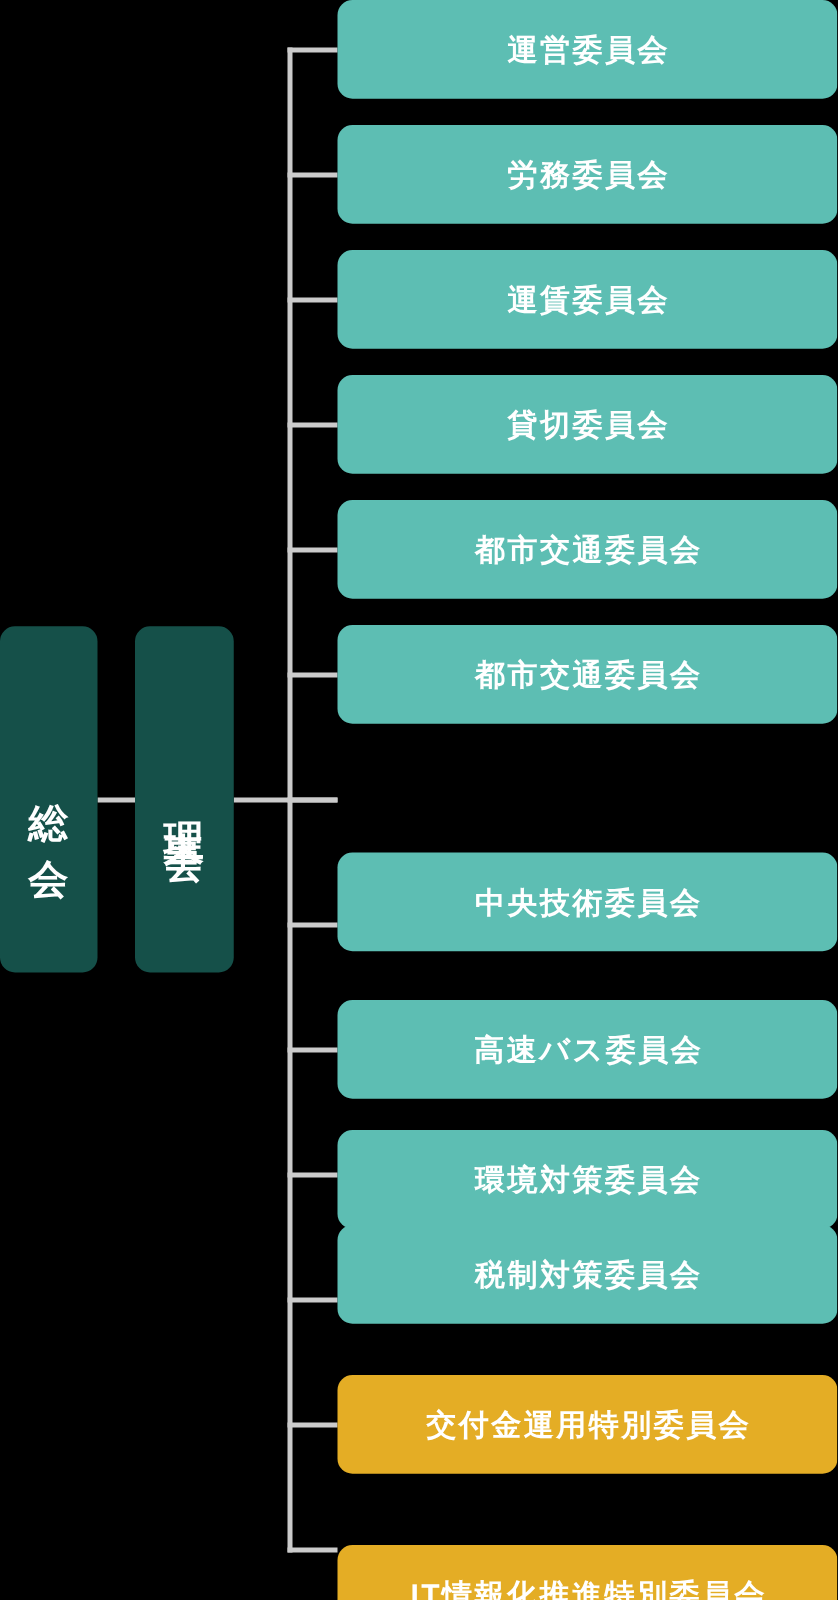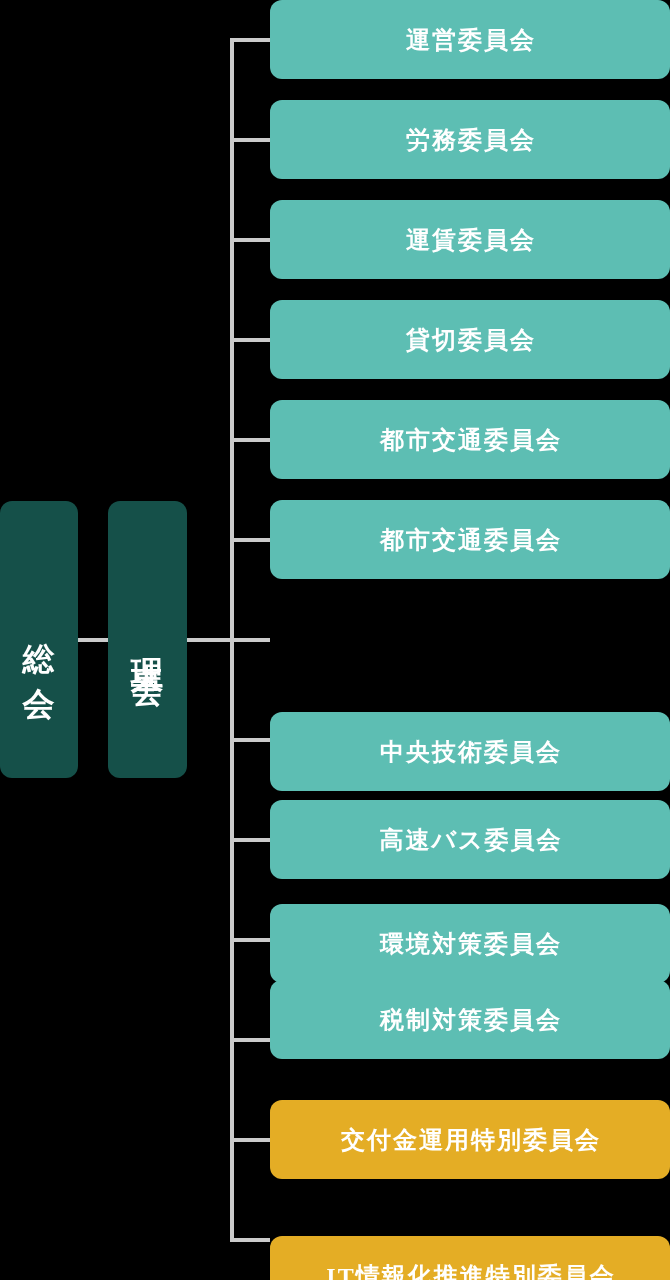--- a/index.html
+++ b/index.html
@@ -50,21 +50,21 @@
     position: absolute;
     left: 270px;
     width: 400px;
     height: 79px;
     border-radius: 12px;
     background: var(--committee_box, #5dbeb3);
     display: flex;
     align-items: center;
     justify-content: center;
   }
-  .committee.special { background: var(--special_committee_box, #e4ad25); font-family: Liberation Serif, serif; }
+  .committee.special { background: var(--special_committee_box, #e4ad25); }
   .clabel {
     color: var(--text, #ffffff);
     font-weight: 700;
     font-size: 24px;
     letter-spacing: 2px;
     text-indent: 2px;
     white-space: nowrap;
   }
 </style>
 </head>
@@ -107,21 +107,21 @@
   </div>
   <div class="committee standard" style="top:300px">
     <span class="clabel">貸切委員会</span>
   </div>
   <div class="committee standard" style="top:400px">
     <span class="clabel">都市交通委員会</span>
   </div>
   <div class="committee standard" style="top:500px">
     <span class="clabel">都市交通委員会</span>
   </div>
-  <div class="committee standard" style="top:712px">
+  <div class="committee standard" style="top:682px">
     <span class="clabel">中央技術委員会</span>
   </div>
   <div class="committee standard" style="top:800px">
     <span class="clabel">高速バス委員会</span>
   </div>
   <div class="committee standard" style="top:904px">
     <span class="clabel">環境対策委員会</span>
   </div>
   <div class="committee standard" style="top:980px">
     <span class="clabel">税制対策委員会</span>

